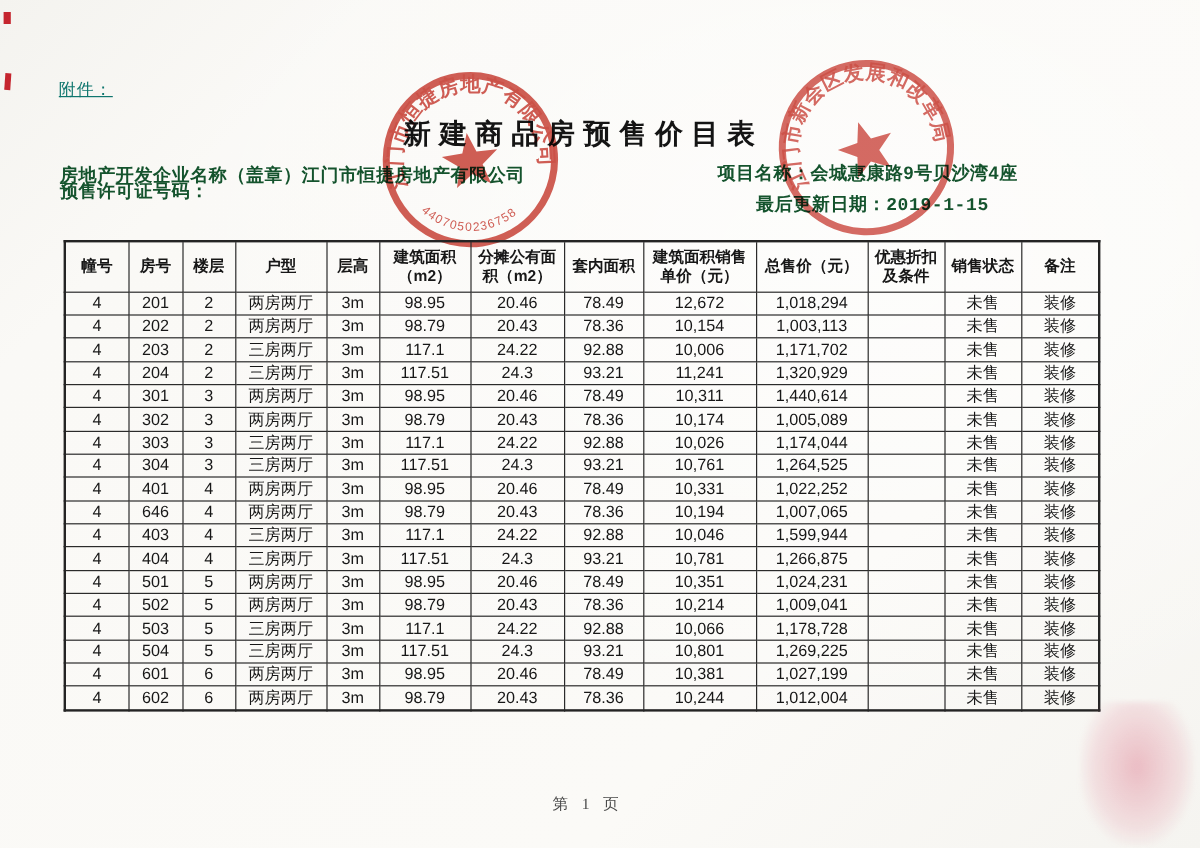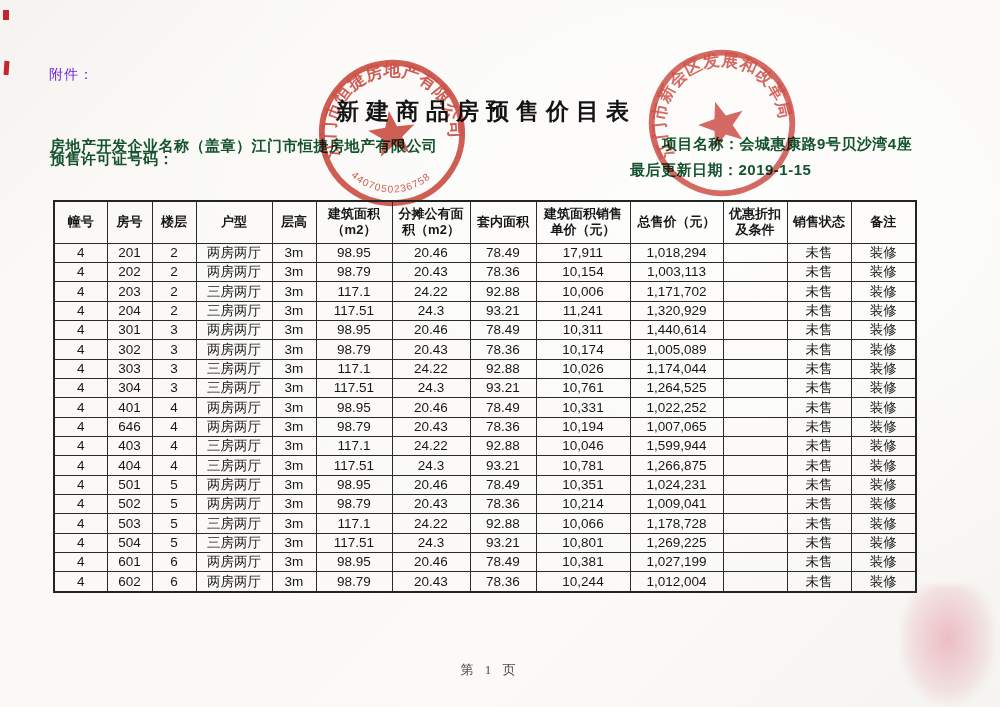--- a/index.html
+++ b/index.html
@@ -10,31 +10,31 @@
   }
   .paper{
     position:absolute;inset:0;
     background:
       radial-gradient(ellipse at 70% 30%, rgba(255,255,255,.6), rgba(0,0,0,0) 60%),
       linear-gradient(135deg,#f4f3ef 0%,#faf9f6 18%,#fbfaf7 70%,#f5f4f0 100%);
   }
   .mark-red{position:absolute;background:#c5252e;}
   .mark-1{left:3px;top:10px;width:6px;height:10px;}
   .mark-2{left:4px;top:61px;width:5px;height:14px;transform:rotate(4deg);}
-  .attachment{position:absolute;left:49px;top:66px;font-size:14px;color:#6d28d9;letter-spacing:1px;}
+  .attachment{position:absolute;left:49px;top:66px;font-size:14px;color:#0f766e;letter-spacing:1px;text-decoration:underline;}
   .doc-title{
     position:absolute;left:0;right:0;top:96px;text-align:center;
     transform:translateX(-14px);
     font-size:23px;font-weight:bold;color:#141414;letter-spacing:7px;
   }
   .info{position:absolute;font-size:15px;font-weight:bold;color:#14532d;letter-spacing:.5px;}
   .info-dev{left:50px;top:137px;}
   .info-permit{left:50px;top:150px;}
-  .info-project{left:662px;top:135px;}
-  .info-updated{left:630px;top:161px;}
+  .info-project{left:598px;top:135px;}
+  .info-updated{left:630px;top:161px;font-family:Liberation Mono, monospace;}
 
   .seal{position:absolute;mix-blend-mode:multiply;opacity:.88;}
   .seal-developer{left:307px;top:48px;width:170px;height:170px;}
   .seal-authority{left:637px;top:38px;width:170px;height:170px;transform:rotate(-18deg);}
 
   table.price{
     position:absolute;left:53px;top:200px;width:862px;height:393px;
     border-collapse:collapse;table-layout:fixed;
     background:transparent;
   }
@@ -143,21 +143,21 @@
   <tbody>
       <tr>
         <td class="col-0">4</td>
         <td class="col-1">201</td>
         <td class="col-2">2</td>
         <td class="col-3">两房两厅</td>
         <td class="col-4">3m</td>
         <td class="col-5">98.95</td>
         <td class="col-6">20.46</td>
         <td class="col-7">78.49</td>
-        <td class="col-8">17,911</td>
+        <td class="col-8">12,672</td>
         <td class="col-9">1,018,294</td>
         <td class="col-10"></td>
         <td class="col-11">未售</td>
         <td class="col-12">装修</td>
       </tr>
       <tr>
         <td class="col-0">4</td>
         <td class="col-1">202</td>
         <td class="col-2">2</td>
         <td class="col-3">两房两厅</td>

